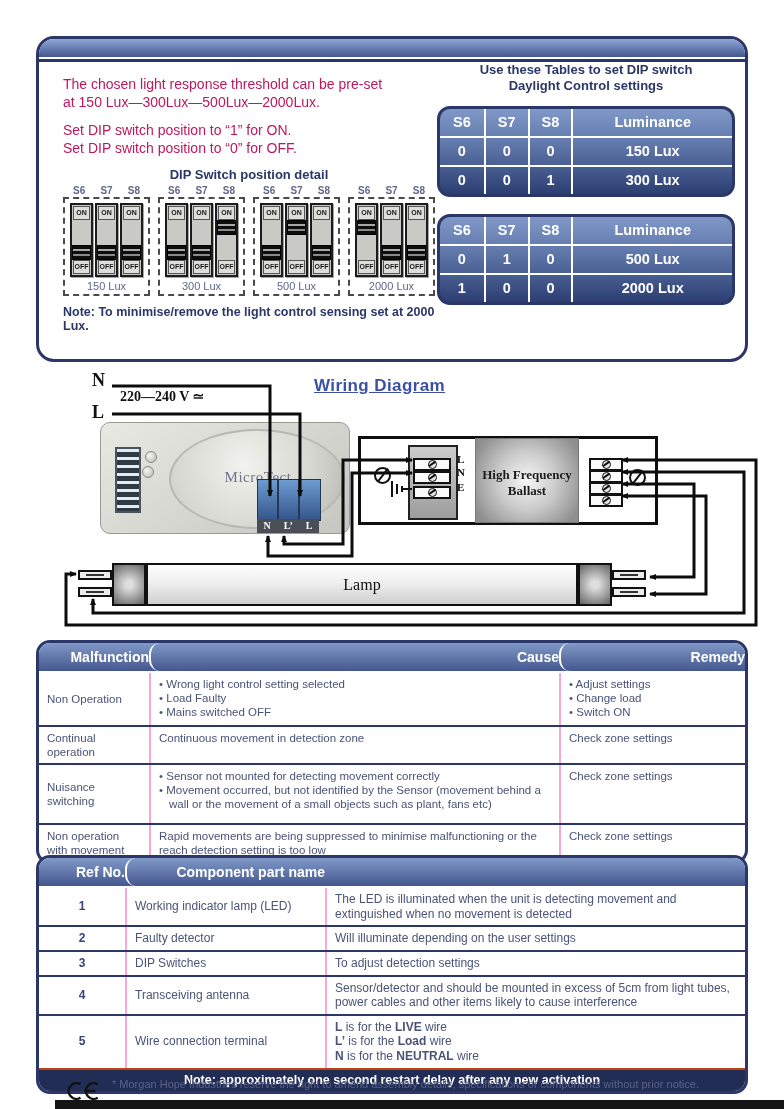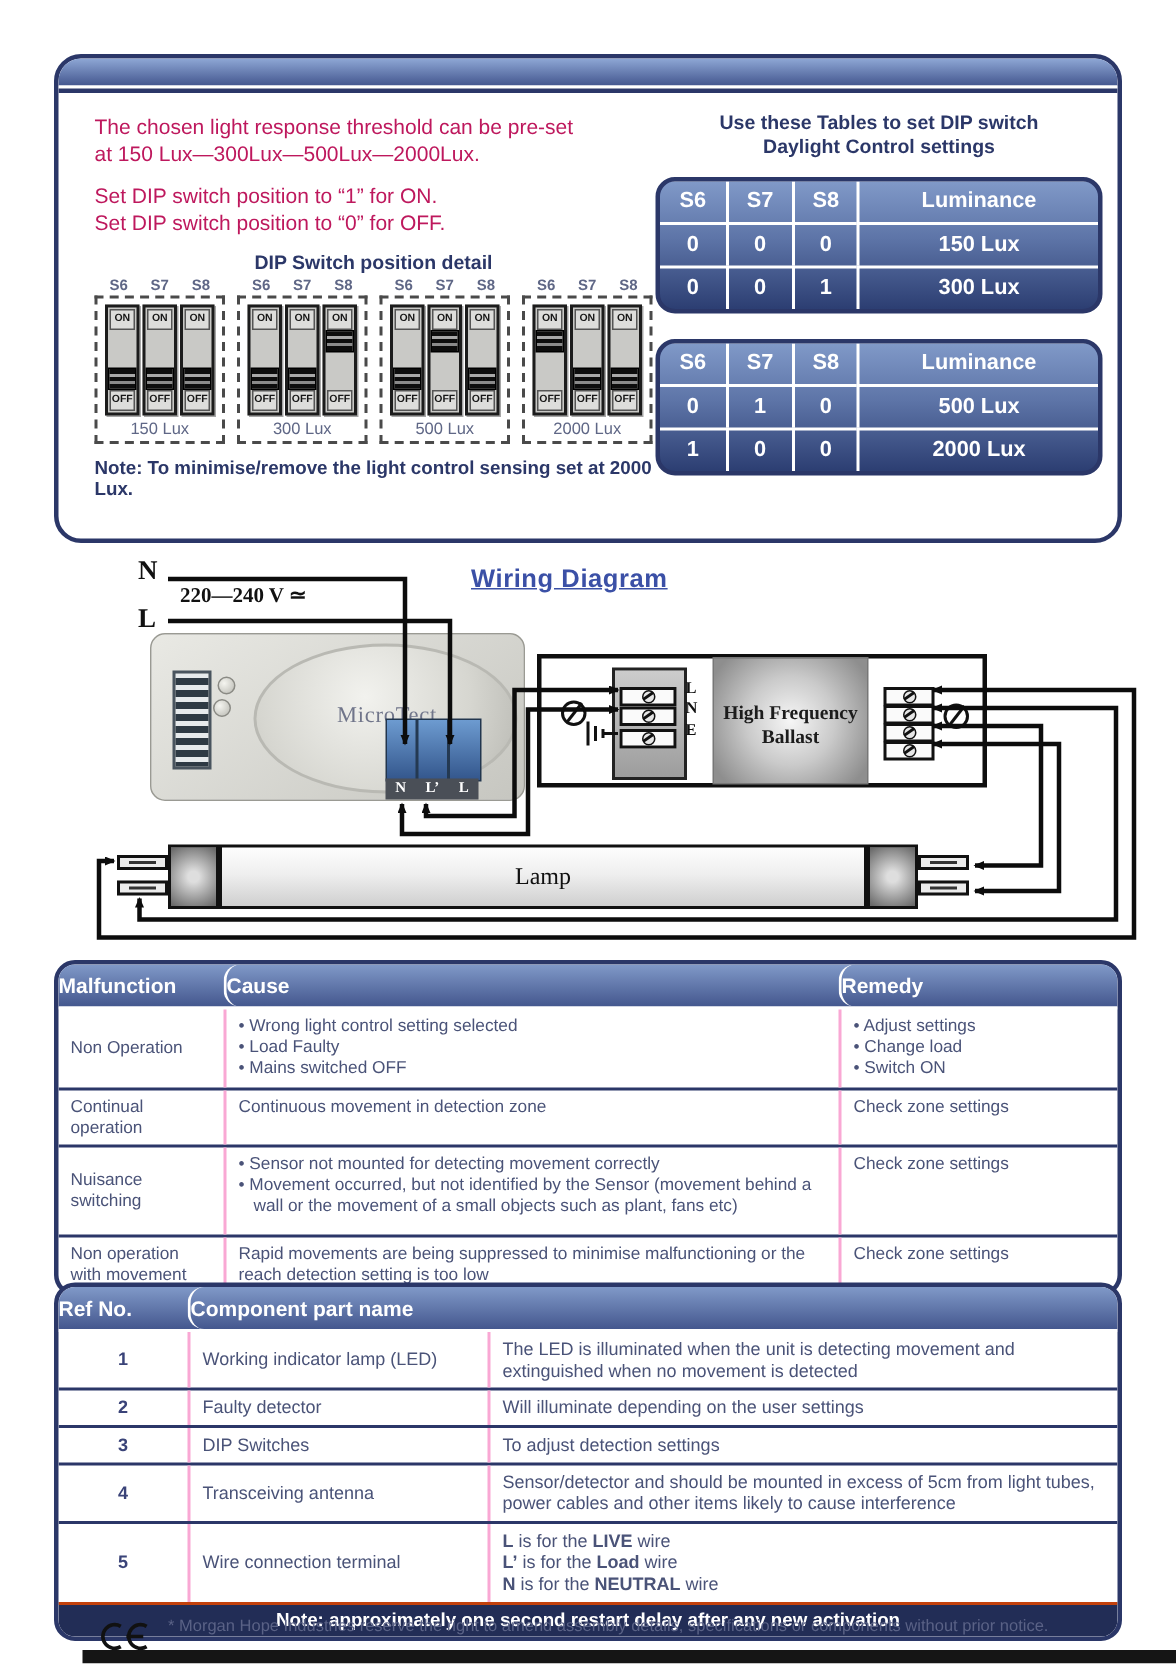--- a/index.html
+++ b/index.html
@@ -25,21 +25,21 @@
     box-shadow:1px 1px 0 rgba(0,0,0,.35);}
   .sw .tag{position:absolute;left:1px;right:1px;height:12px;border:1px solid #555;background:#dddddb;
     font-size:7px;font-weight:bold;color:#161616;text-align:center;line-height:12px;letter-spacing:0;}
   .sw .tag.on{top:1px;} .sw .tag.off{bottom:1px;}
   .sw .handle{position:absolute;left:0px;right:0px;height:13px;border:1px solid #000;
     background:linear-gradient(#0d0d0d 0 3px,#a8a8a8 3px 5px,#0d0d0d 5px 8px,#8a8a8a 8px 10px,#0d0d0d 10px 13px);}
   .sw.pos-on .handle{top:15px;} .sw.pos-off .handle{bottom:15px;}
   .dip-lux{margin-top:3px;text-align:center;font-size:11px;color:#5f6786;}
   .panel-note{margin-top:9px;font-size:12.5px;font-weight:bold;color:#2b3768;}
 
-  .right-col{position:absolute;left:398px;top:12px;width:298px;}
+  .right-col{position:absolute;left:398px;top:0;width:298px;}
   .tables-header{text-align:center;font-size:13px;font-weight:bold;color:#2b3768;line-height:1.25;}
   .lux-table{margin-top:11px;border:3px solid #2b3768;border-radius:13px;overflow:hidden;
     background:linear-gradient(180deg,#8099c8 0%,#5d74a7 45%,#2c3e72 100%);}
   .lux-table + .lux-table{margin-top:17px;}
   .lux-row{display:grid;grid-template-columns:15% 15% 15% 55%;}
   .lux-row + .lux-row > .lux-cell{border-top:2px solid #fff;}
   .lux-cell{height:27px;line-height:27px;text-align:center;color:#fff;font-weight:bold;font-size:14.5px;}
   .lux-cell + .lux-cell{border-left:2px solid #fff;}
 
   
@@ -83,21 +83,21 @@
   .lamp-cap{position:absolute;top:195px;width:34px;height:43px;border:2.5px solid #111;box-sizing:border-box;
     background:radial-gradient(circle,#dedede 15%,#6a6a6a 95%);}
   .lamp-pin{position:absolute;width:34px;height:10px;border:2px solid #111;background:#ececec;box-sizing:border-box;}
   .lamp-pin::after{content:"";display:block;margin:1.5px auto 0 auto;width:60%;height:2px;background:#333;}
 
   
   .doc-table{position:absolute;left:36px;width:706px;border:3px solid #2b3768;border-radius:14px;overflow:hidden;background:#fff;}
   .mal-table{top:640px;}
   .t-head{display:grid;background:linear-gradient(#8099c8,#44578e);color:#fff;font-weight:bold;font-size:14px;}
   .mal-table .t-head{grid-template-columns:110px 410px 1fr;}
-  .t-head > div{height:28px;line-height:28px;text-align:left;}
+  .t-head > div{height:28px;line-height:28px;text-align:right;}
   .t-head > div + div{border-left:2px solid #fff;border-radius:11px;}
   .t-row{display:grid;border-top:2px solid #2b3768;color:#4a5378;font-size:11.5px;line-height:1.22;}
   .t-row:first-of-type{border-top:2px solid #ffffff;}
   .mal-table .t-row{grid-template-columns:110px 410px 1fr;}
   .t-row > div{padding:4px 8px;}
   .t-row > div + div{border-left:2px solid #f9a8d4;}
   .vcenter{display:flex;align-items:center;}
   .bullet{padding-left:10px;text-indent:-10px;}
   .bullet::before{content:"• ";}
 

